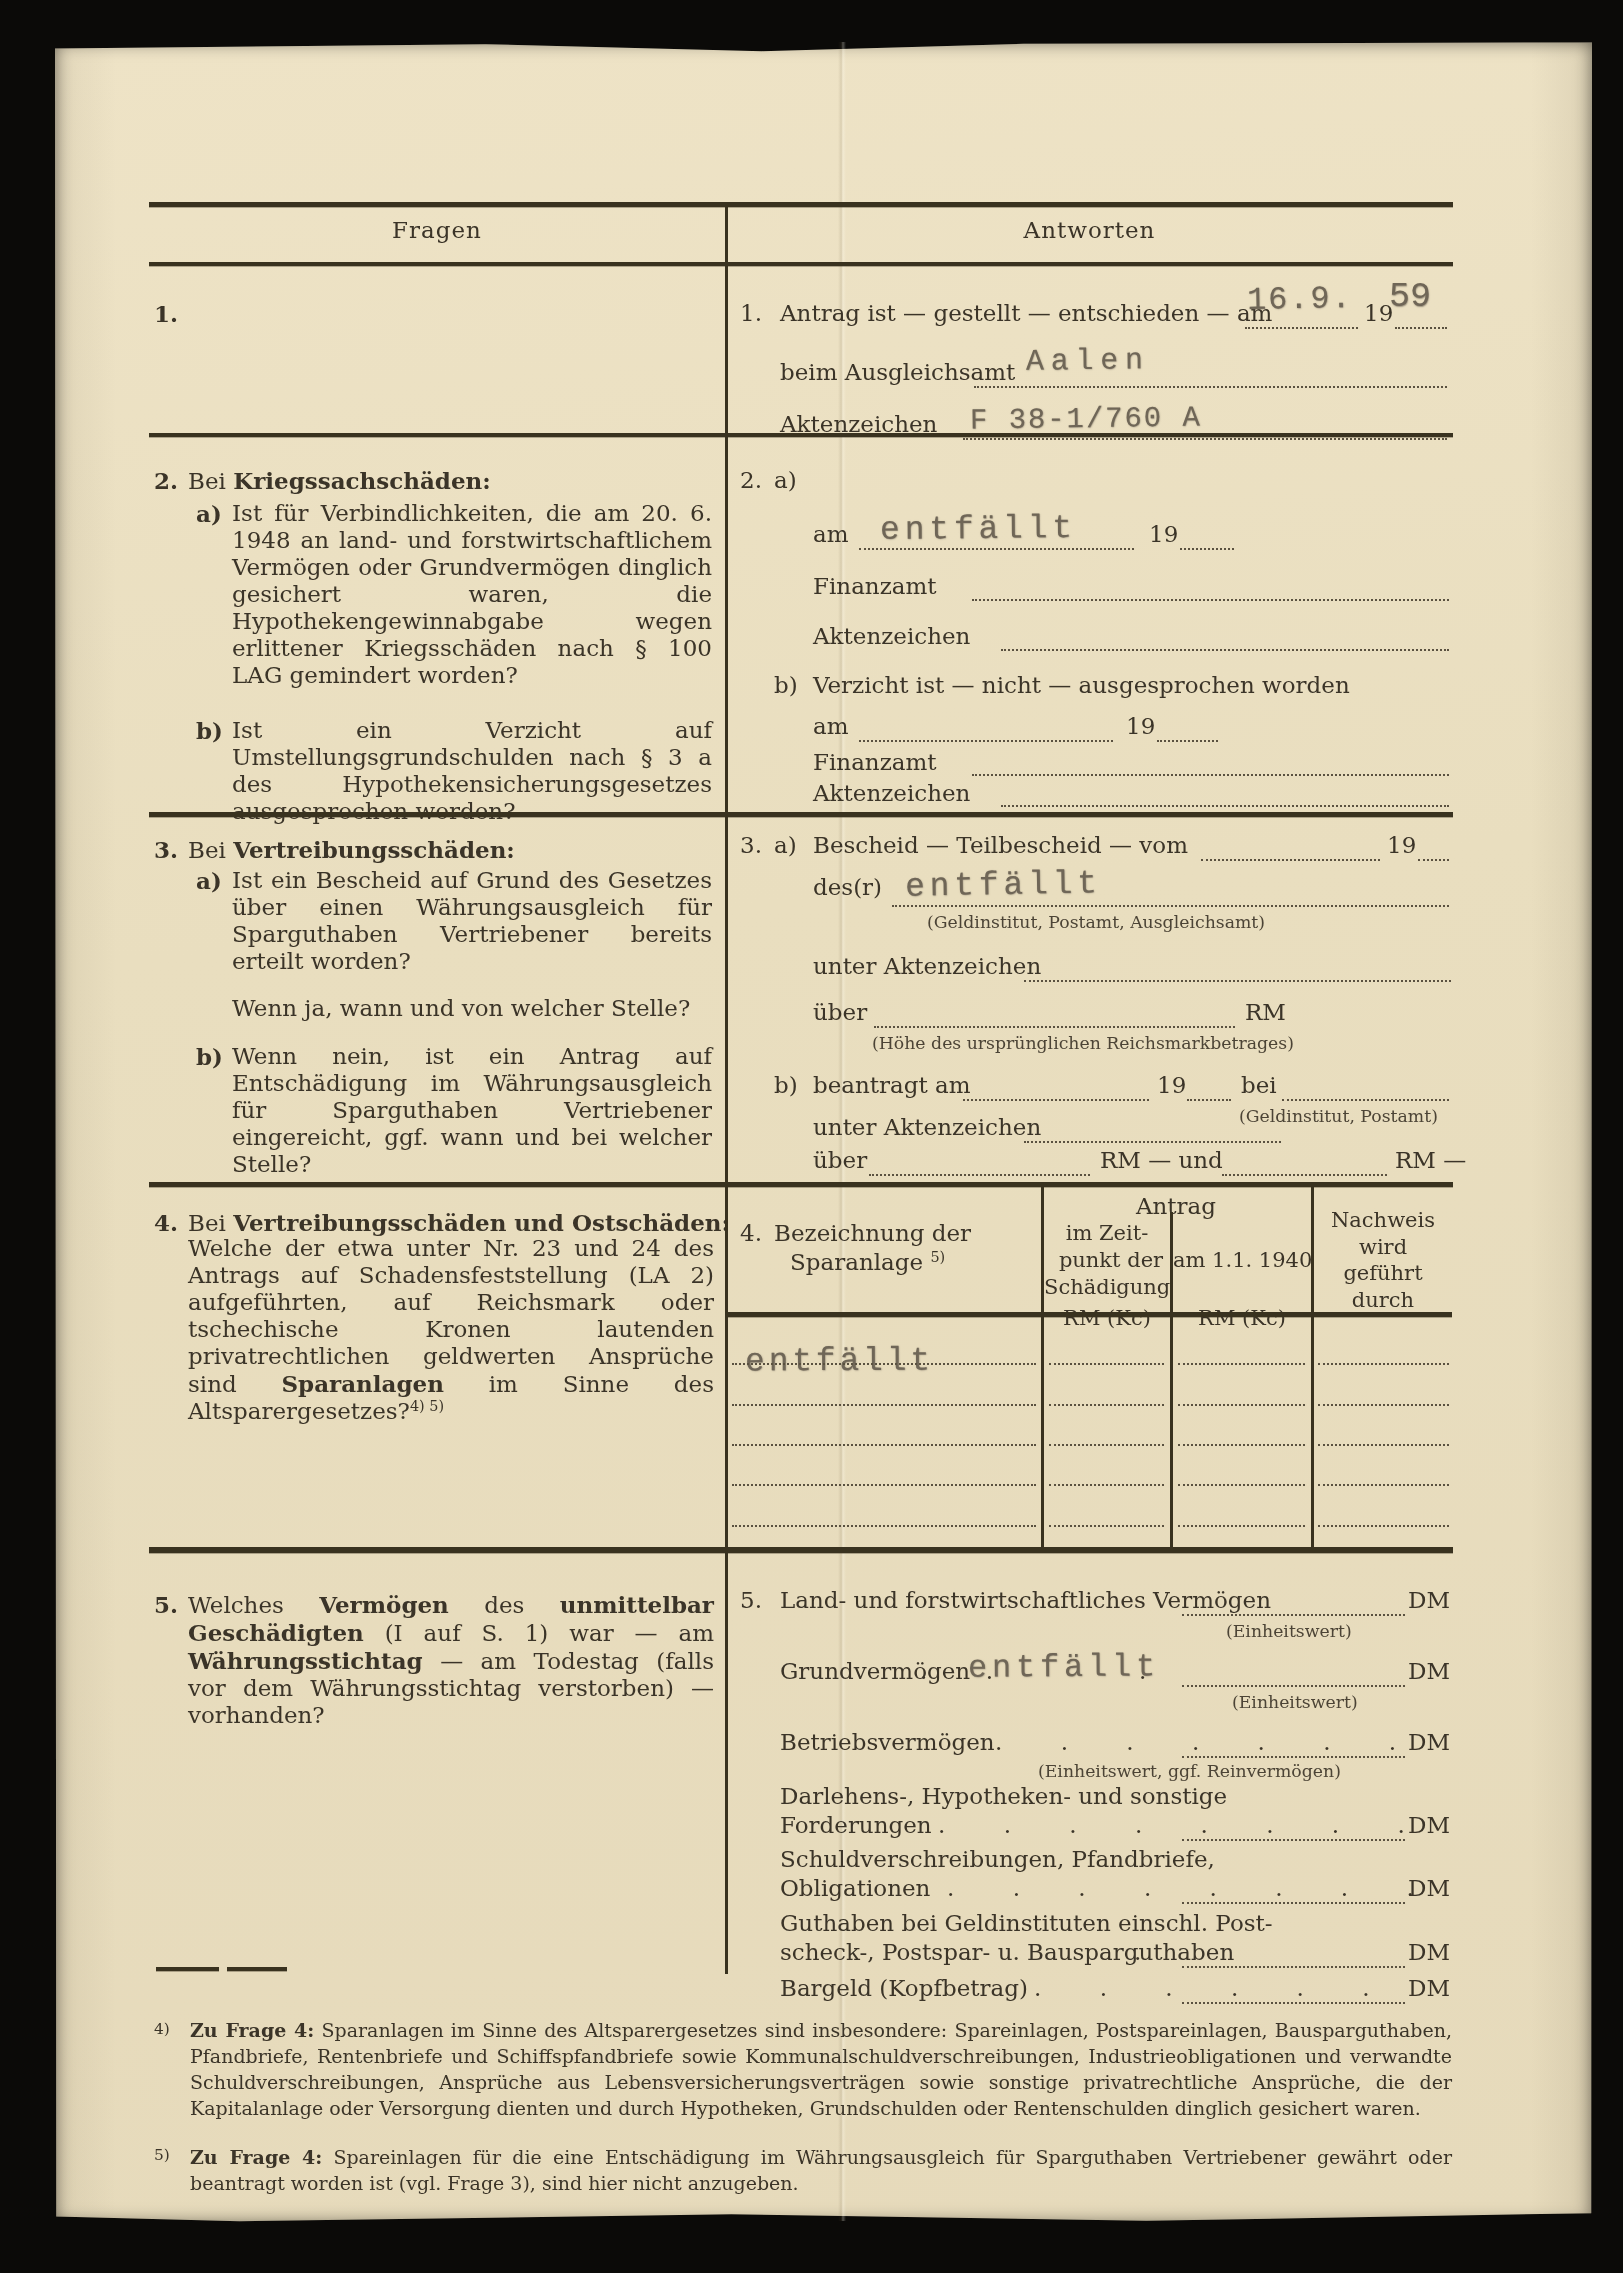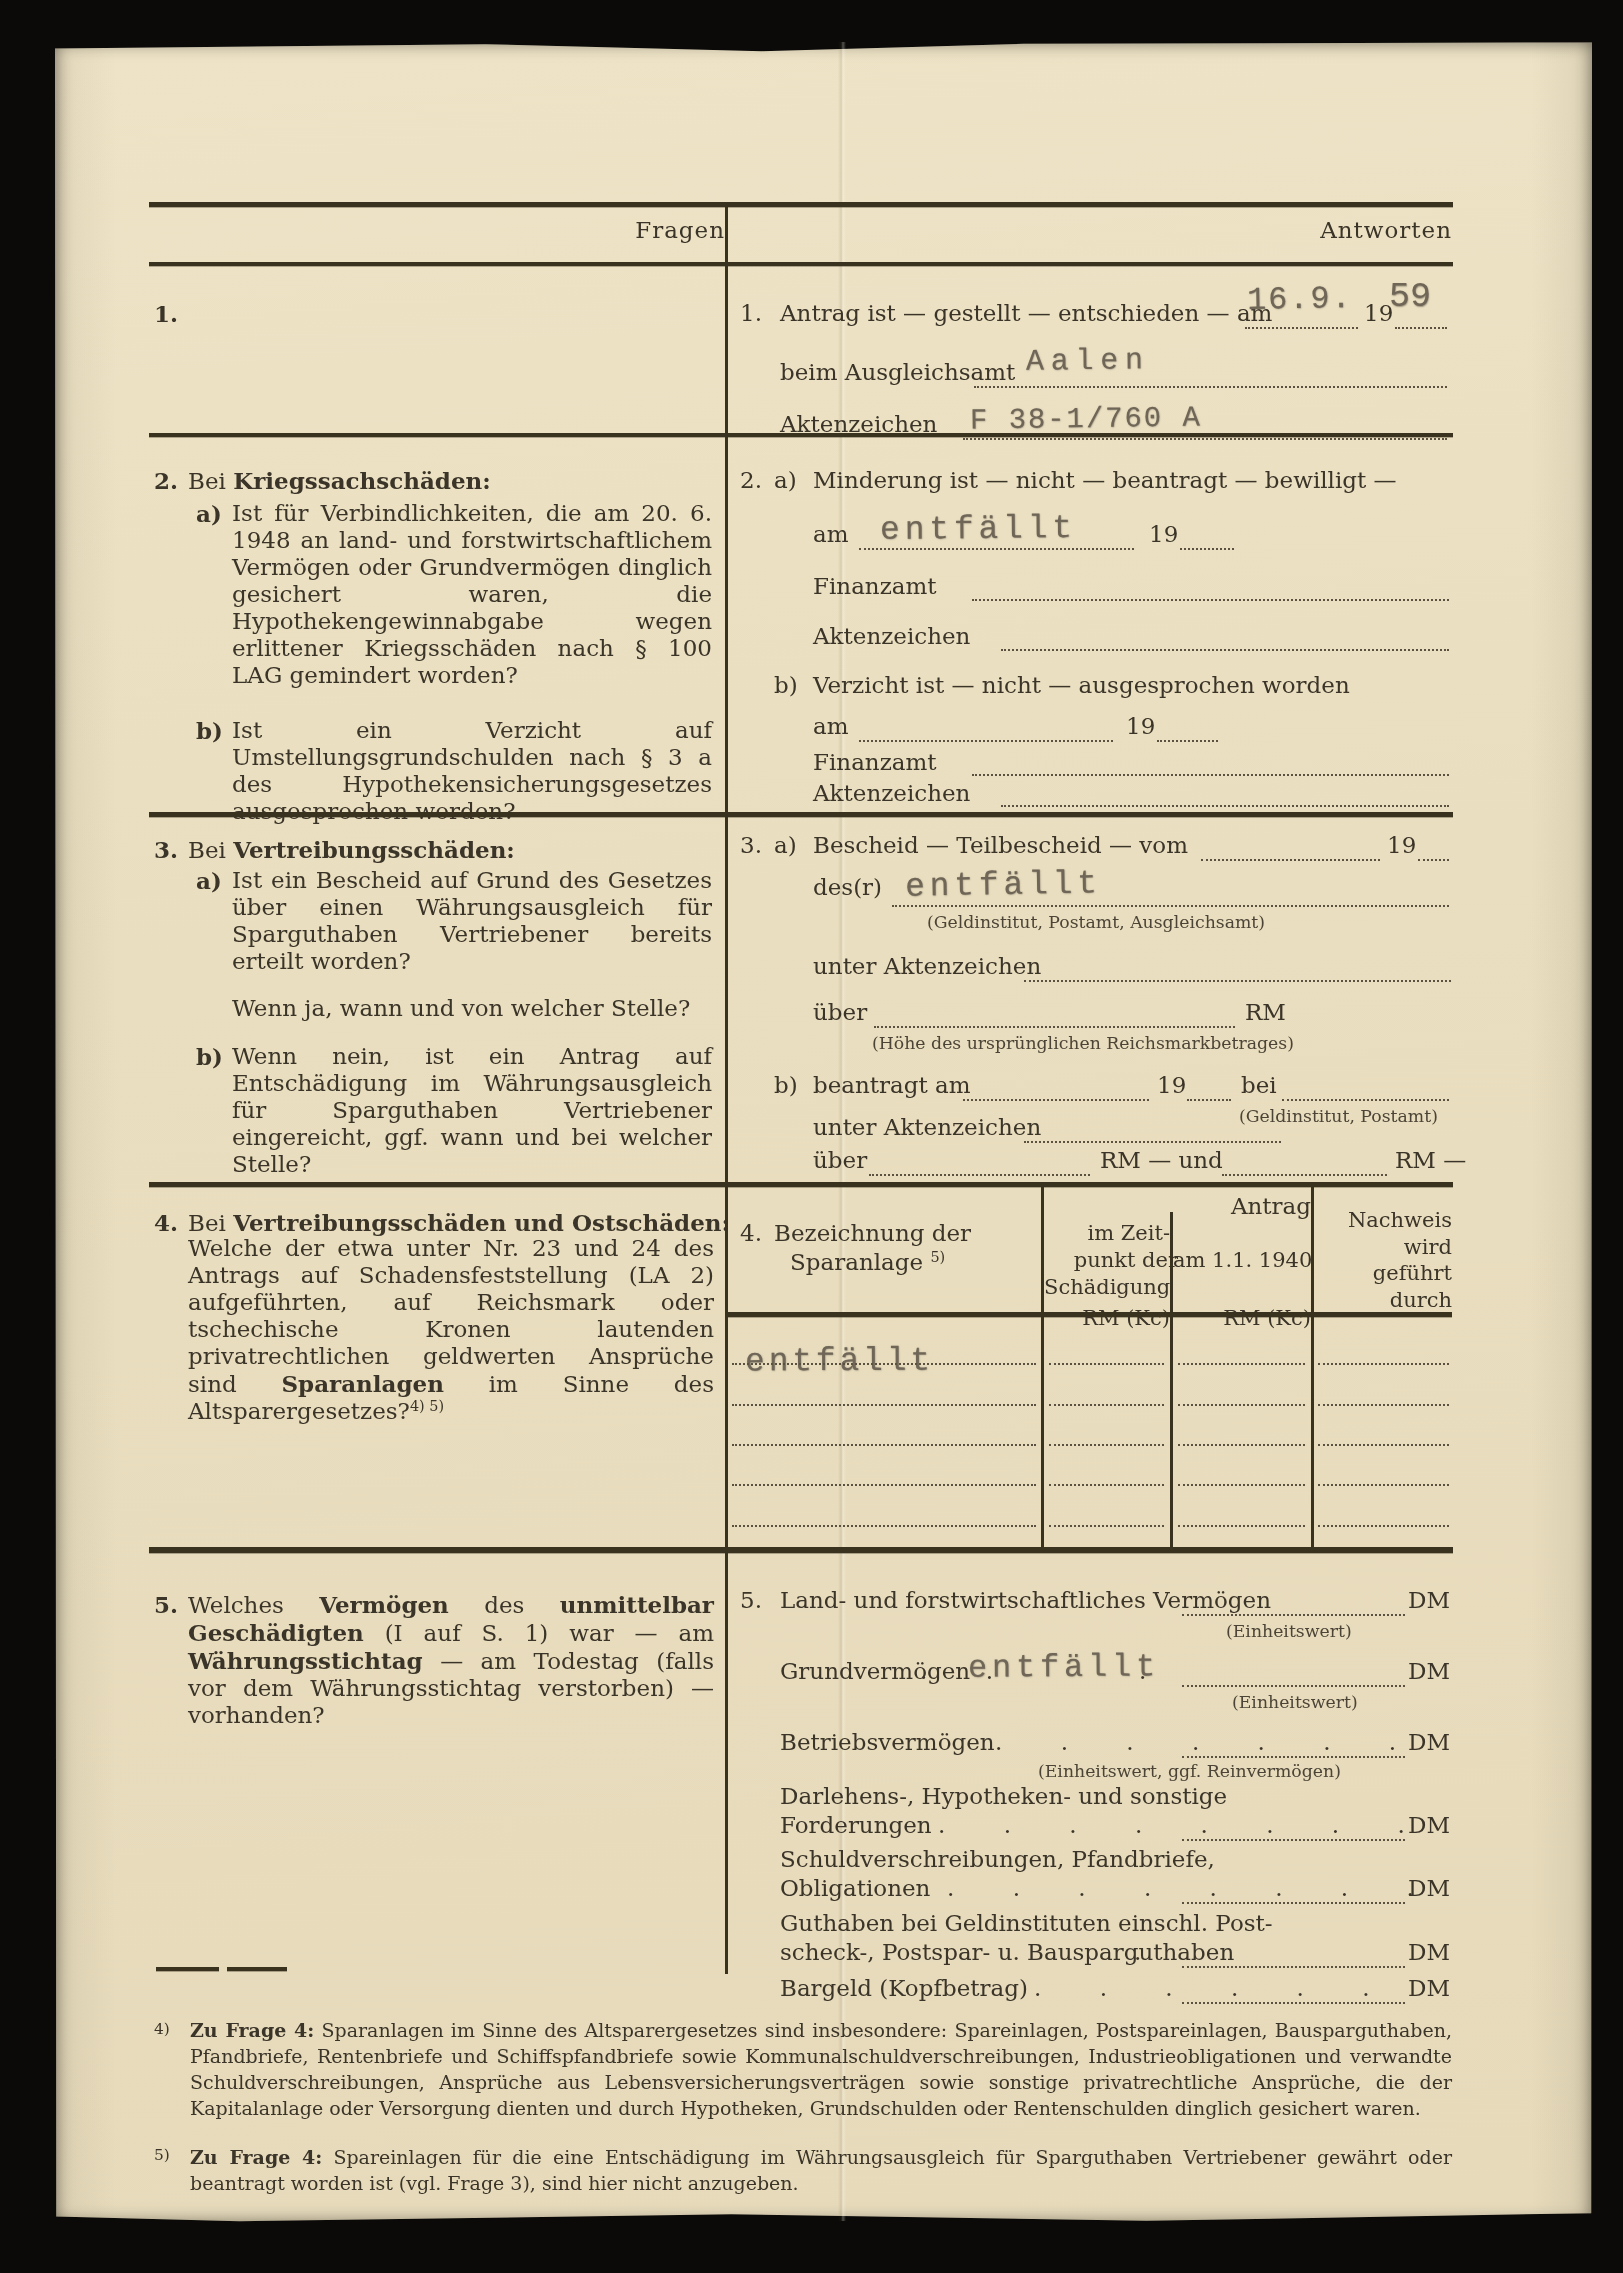--- a/index.html
+++ b/index.html
@@ -9,21 +9,21 @@
                linear-gradient(175deg,#eee3c6 0%, #e9debf 40%, #e6dabb 100%);
     clip-path:polygon(0% 0.30%, 28% 0.10%, 46% 0.42%, 63% 0.08%, 100% 0.02%, 99.95% 99.55%, 71% 99.90%, 44% 99.60%, 12% 99.92%, 0.08% 99.70%);
     box-shadow:0 0 17.3px rgba(0,0,0,.55) inset;}
   .crease{position:absolute;left:838px;top:42px;width:7.7px;height:2179px;z-index:1;
     background:linear-gradient(90deg, rgba(0,0,0,0), rgba(100,85,55,.14) 40%, rgba(255,252,240,.30) 62%, rgba(0,0,0,0));}
   .t{position:absolute;font-family:"DejaVu Serif","Liberation Serif",serif;font-size:23px;line-height:27px;
      color:#3b3428;white-space:nowrap;z-index:3;}
   .w{white-space:normal;text-align:justify;}
   .b{font-weight:bold;}
   .c{font-size:17.3px;line-height:19px;color:#4c4436;}
-  .ctr{text-align:right;}
+  .ctr{text-align:center;}
   .s22{font-size:21px;line-height:27px;}
   .fn{font-size:19px;line-height:26px;}
   .sup{font-size:14.4px;vertical-align:7.7px;line-height:0;}
   .dots{white-space:pre;letter-spacing:1.9px;word-spacing:9.6px;}
   .dot{position:absolute;height:0;border-bottom:2.9px dotted #5a5140;z-index:6;}
   .rule{position:absolute;background:#39321f;z-index:4;box-shadow:0 1px 0 rgba(57,50,31,.35);}
   .vl{position:absolute;background:#39321f;z-index:4;}
   .typed{position:absolute;font-family:"Liberation Mono","DejaVu Sans Mono",monospace;color:#6f6657;
      text-shadow:0.5px 0.5px 1.4px rgba(111,102,87,.65);white-space:nowrap;z-index:5;}
 </style>
@@ -69,21 +69,20 @@
 
   <div class="t b" style="left:154px;top:467px">2.</div>
   <div class="t" style="left:188px;top:467px"><span>Bei </span><span class="b">Kriegssachschäden:</span></div>
   <div class="t b" style="left:196px;top:500px">a)</div>
   <div class="t w" style="left:232px;top:500px;width:480px">Ist für Verbindlichkeiten, die am 20. 6. 1948 an land- und forstwirtschaftlichem Vermögen oder Grundvermögen dinglich gesichert waren, die Hypothekengewinnabgabe wegen erlittener Kriegsschäden nach § 100 LAG gemindert worden?</div>
   <div class="t b" style="left:196px;top:717px">b)</div>
   <div class="t w" style="left:232px;top:717px;width:480px">Ist ein Verzicht auf Umstellungsgrundschulden nach § 3 a des Hypothekensicherungsgesetzes ausgesprochen worden?</div>
 
   <div class="t" style="left:740px;top:467px">2.</div>
   <div class="t" style="left:774px;top:467px">a)</div>
-  <div class="t" style="left:813px;top:467px">Minderung ist — nicht — beantragt — bewilligt —</div>
   <div class="t" style="left:813px;top:521px">am</div>
   <div class="dot" style="left:859px;top:548px;width:275px"></div>
   <div class="typed" style="left:880px;top:511px;font-size:33px;letter-spacing:4.8px;transform:rotate(-0.5deg)">entfällt</div>
   <div class="t" style="left:1149px;top:521px">19</div>
   <div class="dot" style="left:1180px;top:548px;width:54px"></div>
   <div class="t" style="left:813px;top:573px">Finanzamt</div>
   <div class="dot" style="left:972px;top:599px;width:477px"></div>
   <div class="t" style="left:813px;top:623px">Aktenzeichen</div>
   <div class="dot" style="left:1001px;top:649px;width:448px"></div>
   <div class="t" style="left:774px;top:672px">b)</div>

